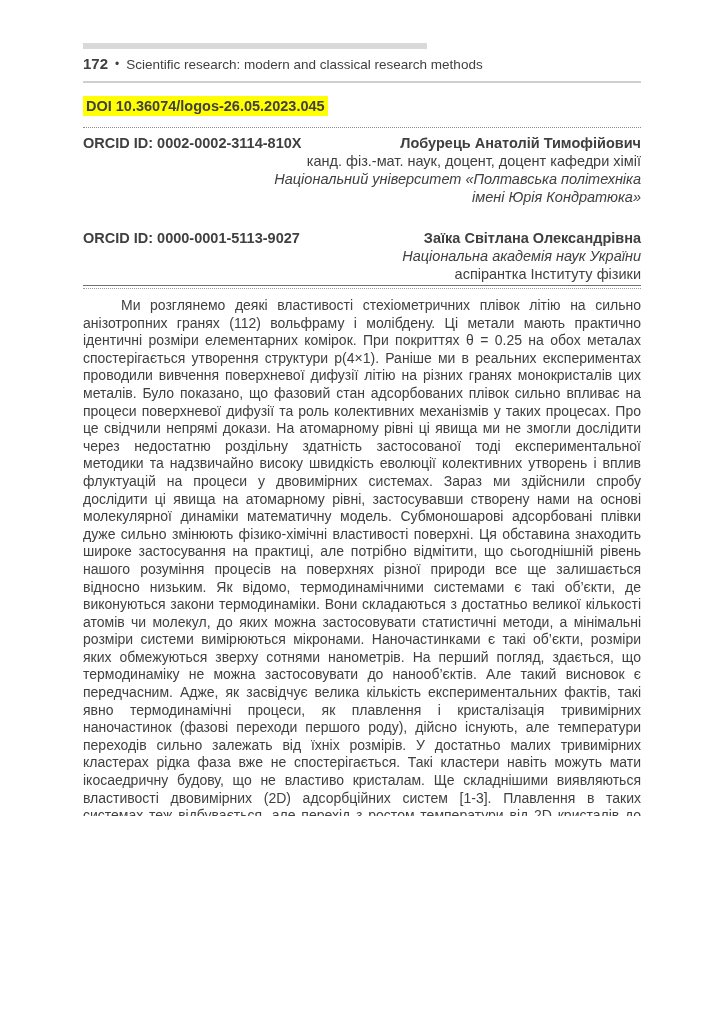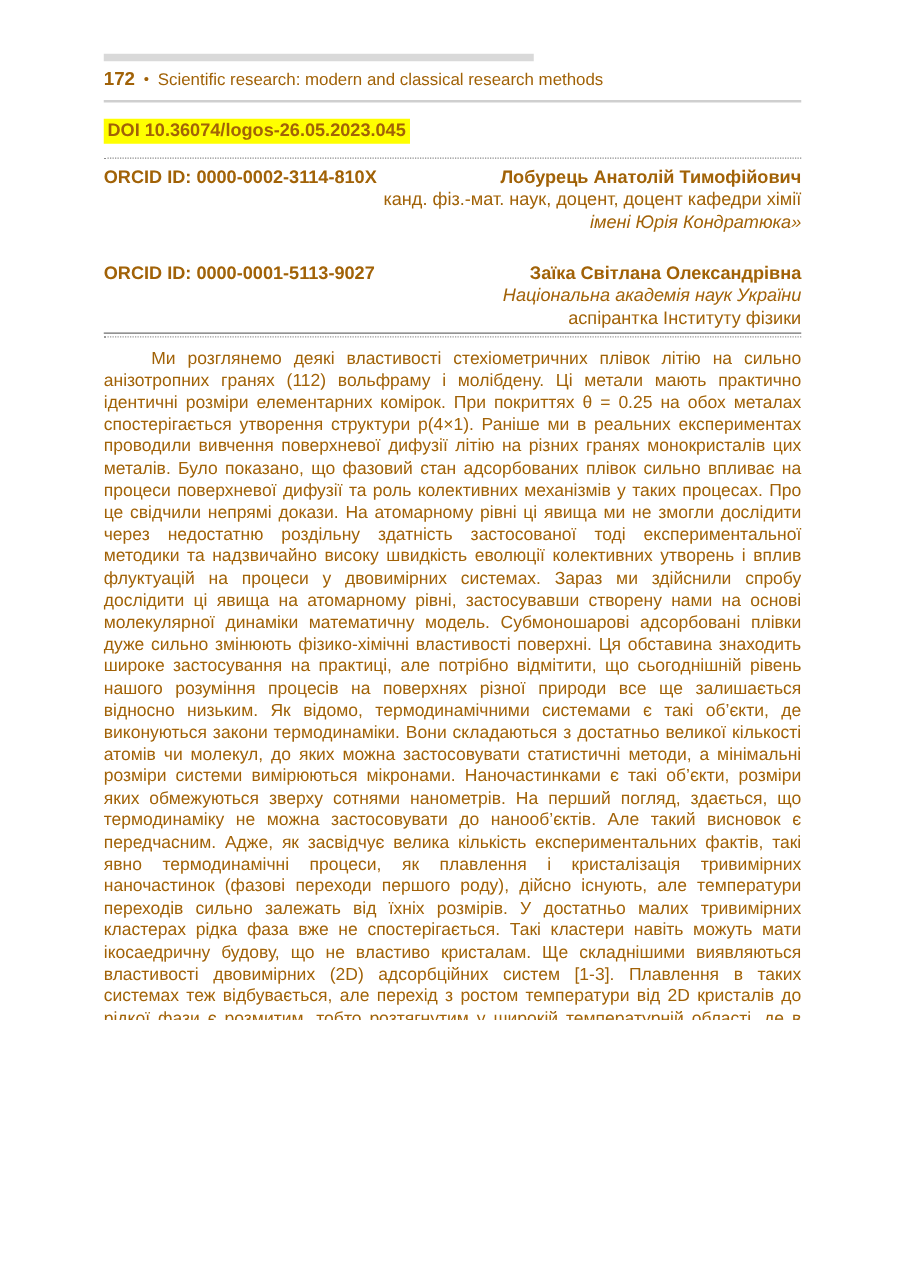--- a/index.html
+++ b/index.html
@@ -1,18 +1,18 @@
 <!DOCTYPE html>
 <html style="--doi-highlight: #ffff00; --decorative-bar: #d9d9d9; --text: #000000;"><head>
 <meta charset="utf-8">
 <style>
   html, body { margin:0; padding:0; background:#ffffff; }
   .page {
     position:relative; width:724px; height:816px; background:#ffffff;
-    font-family:"Liberation Sans", sans-serif; color:#a16207; overflow:hidden;
+    font-family:"Liberation Sans", sans-serif; color:#404040; overflow:hidden;
   }
   .bar { position:absolute; background:var(--decorative-bar, #d9d9d9); }
   .bar.top    { left:83px; top:43px;  width:344px; height:6px; }
   .bar.bottom { left:80px; top:965px; width:553px; height:7px; }
 
   .content { position:absolute; left:83px; right:83px; top:0; }
 
   .running-header { margin-top:55px; display:flex; align-items:baseline; gap:7px;
                     font-size:13.5px; line-height:18px; }
   .pagenum { font-weight:bold; font-size:15px; }
@@ -63,24 +63,25 @@
 
     <div class="doi-row">
       <span class="doi">DOI 10.36074/logos-26.05.2023.045</span>
     </div>
 
 
     <div class="divider-dotted"></div>
 
     <div class="author-block first">
       <div class="author-row">
-        <span class="orcid">ORCID ID: 0000-0002-3114-810X</span>
+        <span class="orcid">ORCID ID: 0002-0002-3114-810X</span>
         <span class="author-name">Лобурець Анатолій Тимофійович</span>
       </div>
       <div class="author-line">канд. фіз.-мат. наук, доцент, доцент кафедри хімії</div>
+      <div class="author-line italic">Національний університет «Полтавська політехніка</div>
       <div class="author-line italic">імені Юрія Кондратюка»</div>
     </div>
 
     <div class="author-block second">
       <div class="author-row">
         <span class="orcid">ORCID ID: 0000-0001-5113-9027</span>
         <span class="author-name">Заїка Світлана Олександрівна</span>
       </div>
       <div class="author-line italic">Національна академія наук України</div>
       <div class="author-line">аспірантка Інституту фізики</div>

